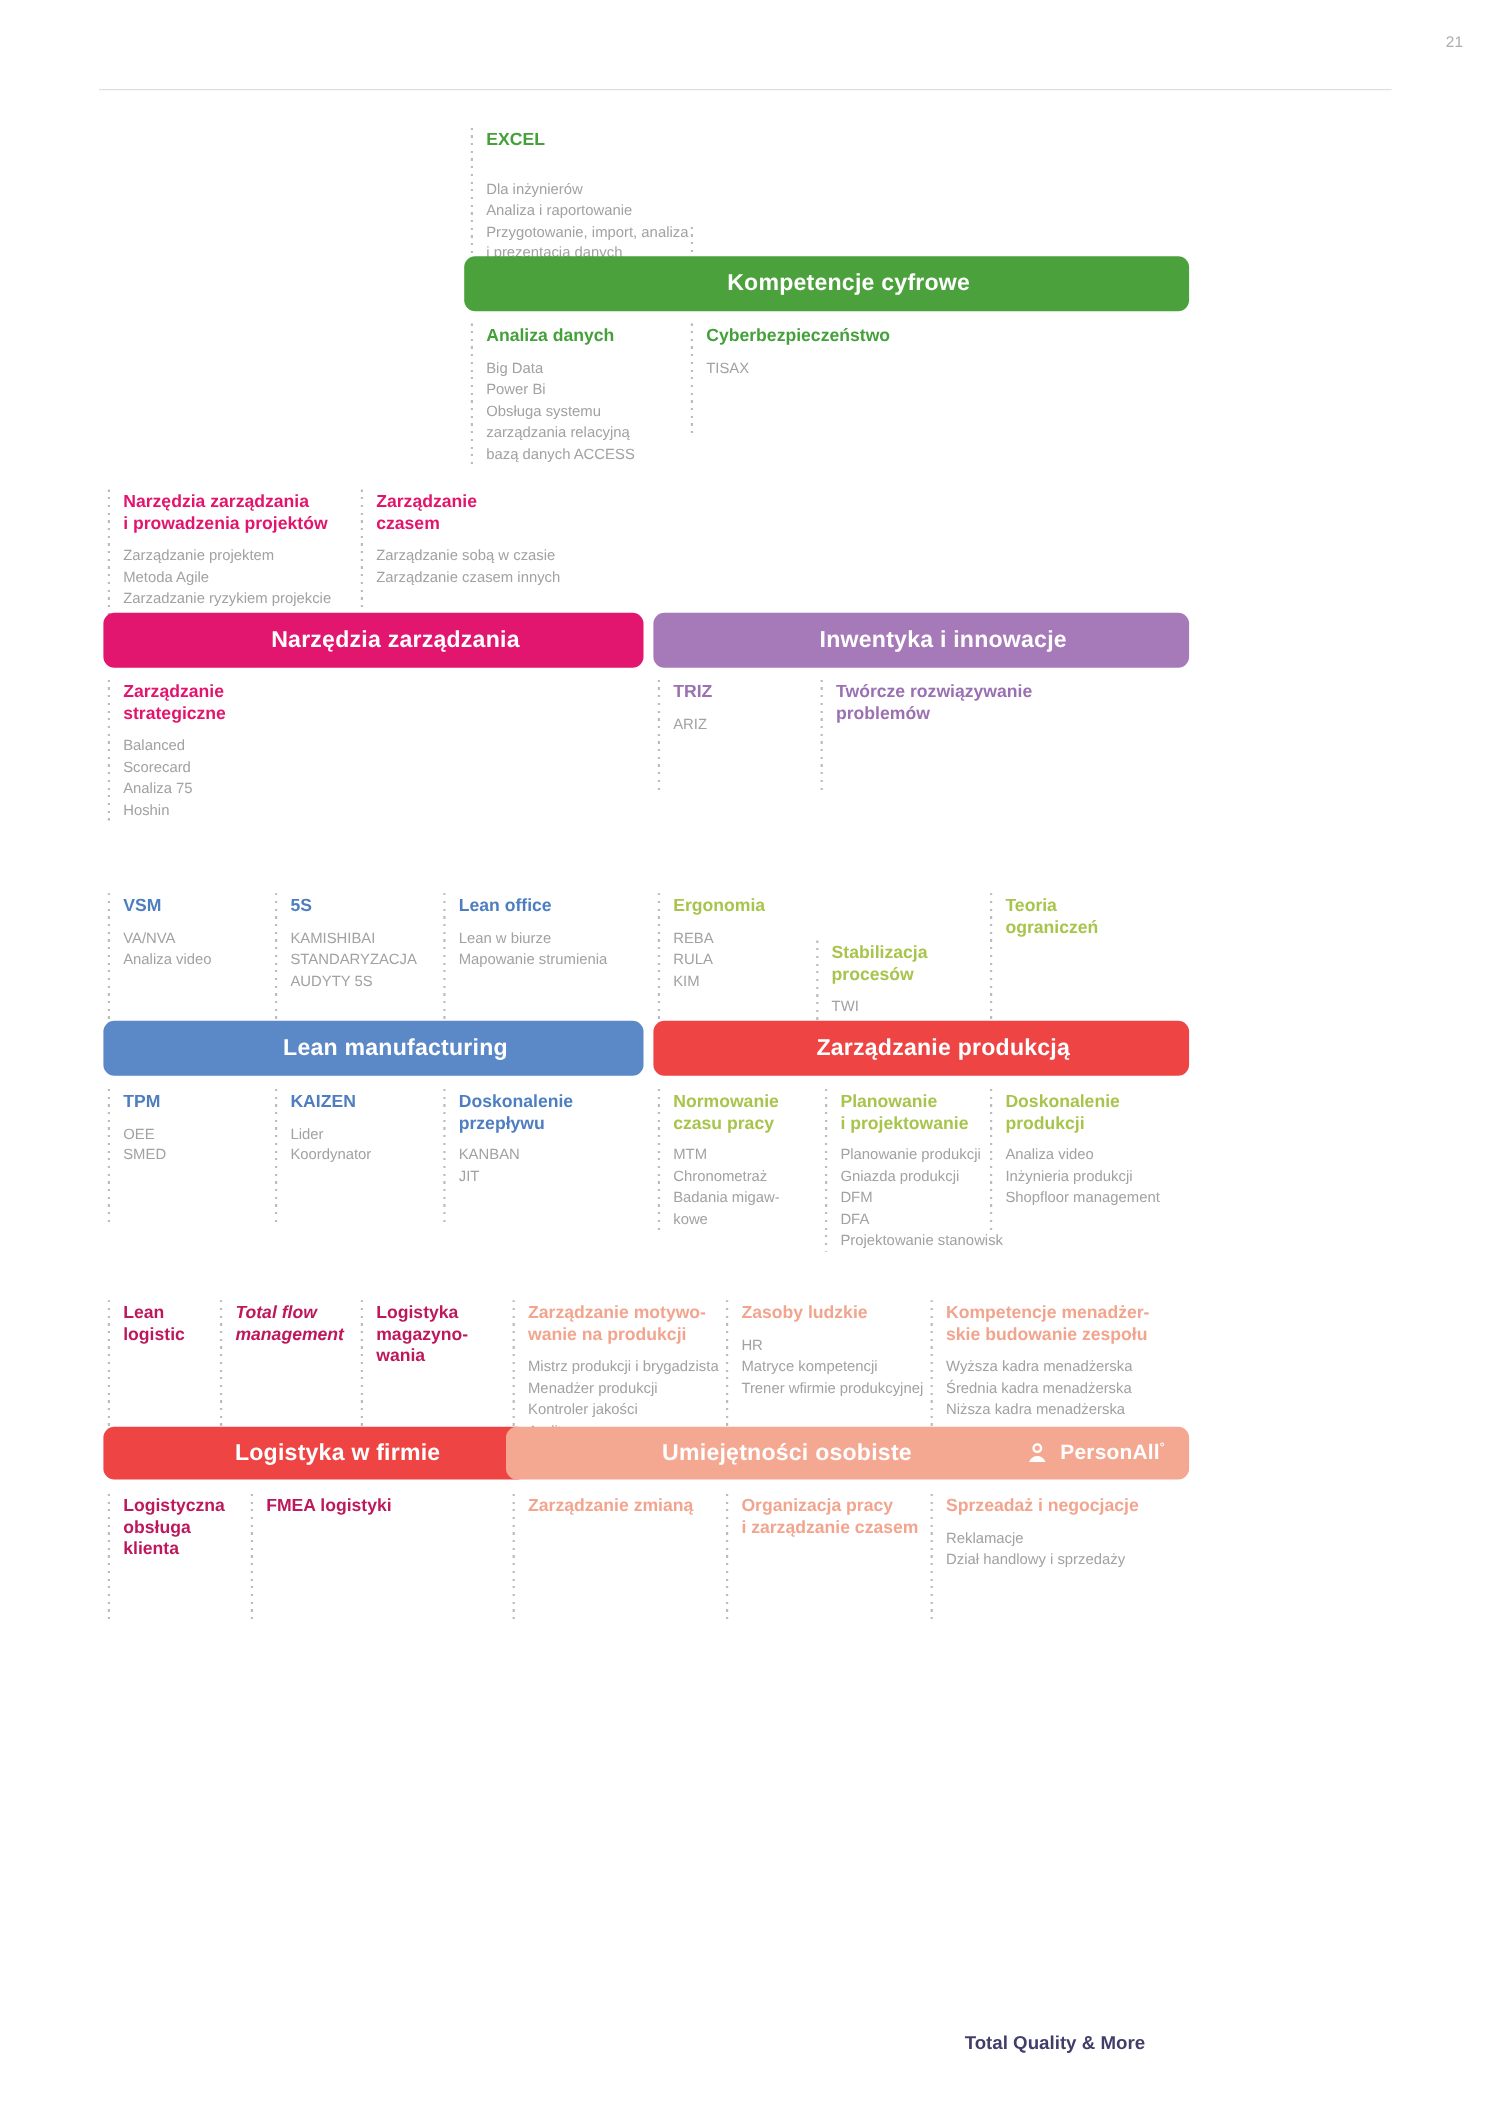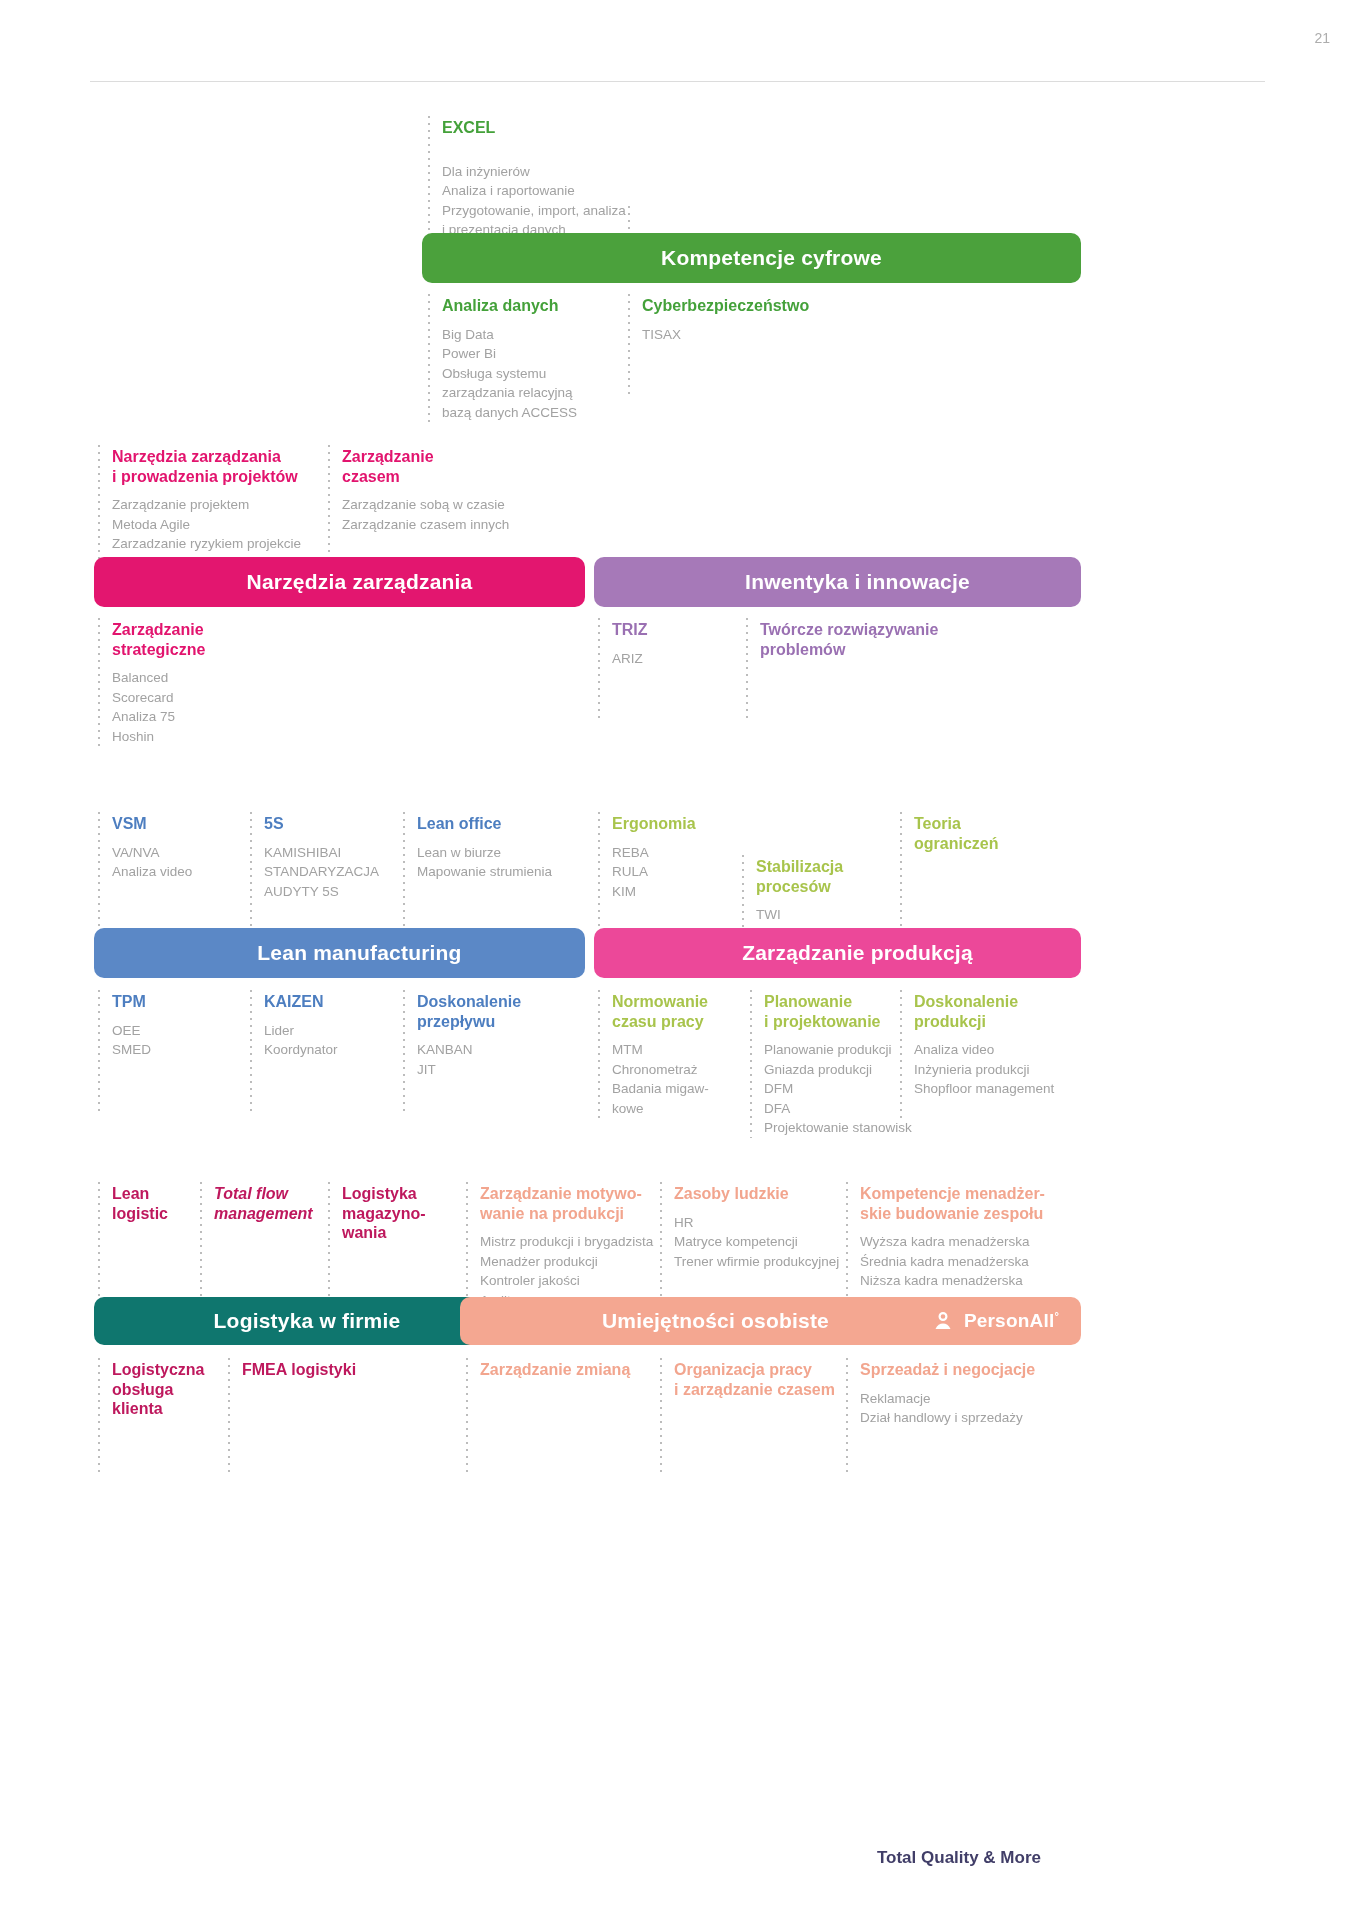--- a/index.html
+++ b/index.html
@@ -12,22 +12,22 @@
 
   .banner{
     position:absolute;height:50px;border-radius:10px;
     display:flex;align-items:center;justify-content:center;
     color:#ffffff;font-weight:700;font-size:21px;letter-spacing:.2px;padding-left:40px;
   }
   .b-green{background:#4ba13c;}
   .b-pink{background:#e3166f;}
   .b-purple{background:#a679b8;}
   .b-blue{background:#5b88c6;}
-  .b-lime{background:#ec4899;}
-  .b-rose{background:#0f766e;}
+  .b-lime{background:#ef4444;}
+  .b-rose{background:#ef4444;}
   .b-salmon{background:#f4a791;}
 
   .group{position:absolute;padding:4px 0 0 14px;}
   .group::before{
     content:"";position:absolute;left:0;top:2px;bottom:0;width:2px;
     background:repeating-linear-gradient(to bottom,#bcbcbc 0,#bcbcbc 2px,transparent 2px,transparent 7px);
   }
   .dotline{position:absolute;width:2px;
     background:repeating-linear-gradient(to bottom,#bcbcbc 0,#bcbcbc 2px,transparent 2px,transparent 7px);}
   .g-title{font-weight:700;font-size:16px;line-height:1.22;white-space:pre-line;}

